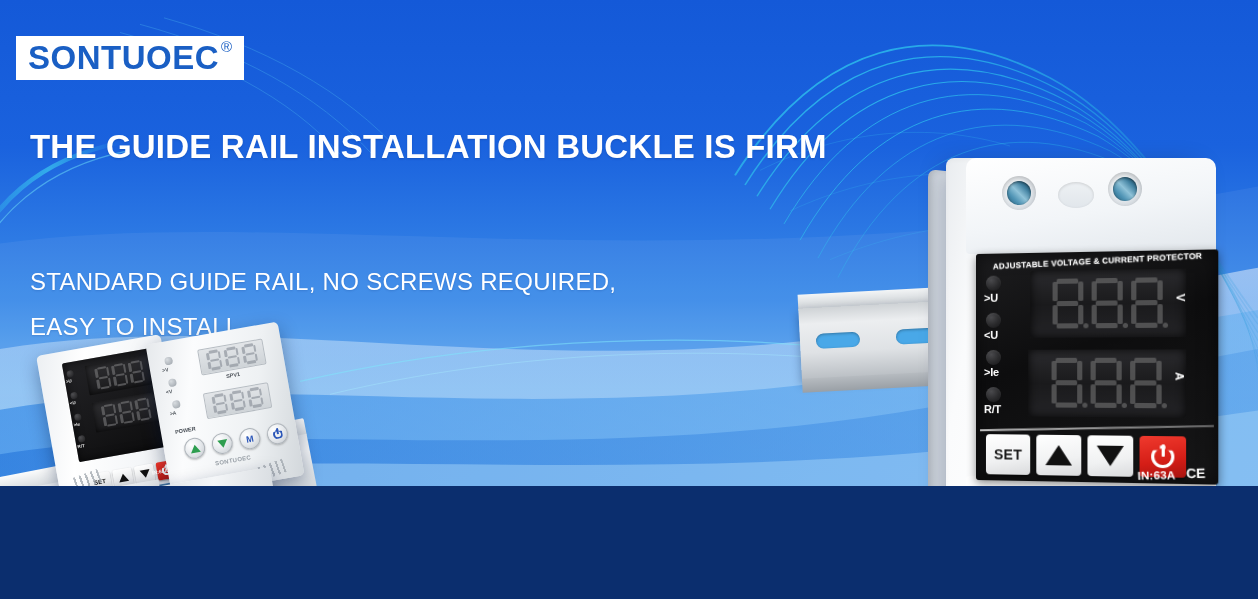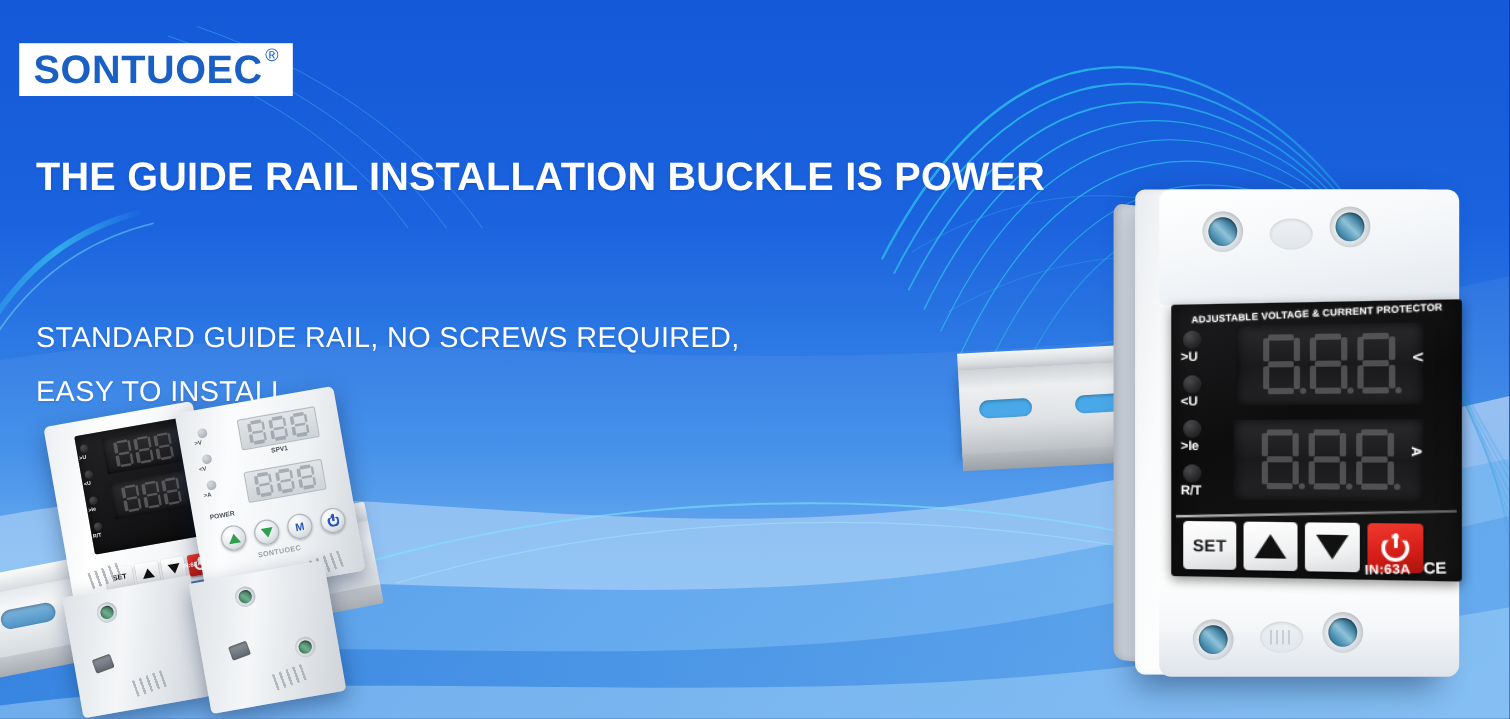--- a/index.html
+++ b/index.html
@@ -1,18 +1,18 @@
 <!DOCTYPE html>
 <html><head>
 <meta charset="utf-8">
 <style>
   html,body{margin:0;padding:0;background:#0b2e6e;}
   *{box-sizing:border-box;}
   #banner{
-    position:relative;width:1258px;height:599px;overflow:hidden;
+    position:relative;width:1258px;height:486px;overflow:hidden;
     font-family:"Liberation Sans","DejaVu Sans",sans-serif;
     background:linear-gradient(180deg,#1459d8 0%,#1a62de 30%,#3a8ae8 62%,#63a9ee 80%,#8cc4f4 100%);
   }
 
   
   .bg-layer{position:absolute;inset:0;pointer-events:none;}
 
   .wave-svg{position:absolute;inset:0;width:100%;height:100%;}
 
   
@@ -418,21 +418,21 @@
         <path d="M164,22 C262,56 346,112 402,190" fill="none" stroke="#5fd8f5" stroke-width=".8"></path>
       </g>
     </svg>
   </div>
 
   <div class="logo-box">
     <span class="logo-text">SONTUOEC</span>
     <span class="logo-reg">®</span>
   </div>
 
-  <div class="headline">THE GUIDE RAIL INSTALLATION BUCKLE IS POWER</div>
+  <div class="headline">THE GUIDE RAIL INSTALLATION BUCKLE IS FIRM</div>
   <div class="sub sub3">EASY TO INSTALL</div>
   <div class="sub sub2">STANDARD GUIDE RAIL, NO SCREWS REQUIRED,</div>
 
   <div class="rail-right">
     <div class="rail-lip-top"></div>
     <div class="rail-face"></div>
     <div class="rail-lip-bot"></div>
     <div class="rail-slot" style="left:16px"></div>
     <div class="rail-slot" style="left:96px"></div>
   </div>

